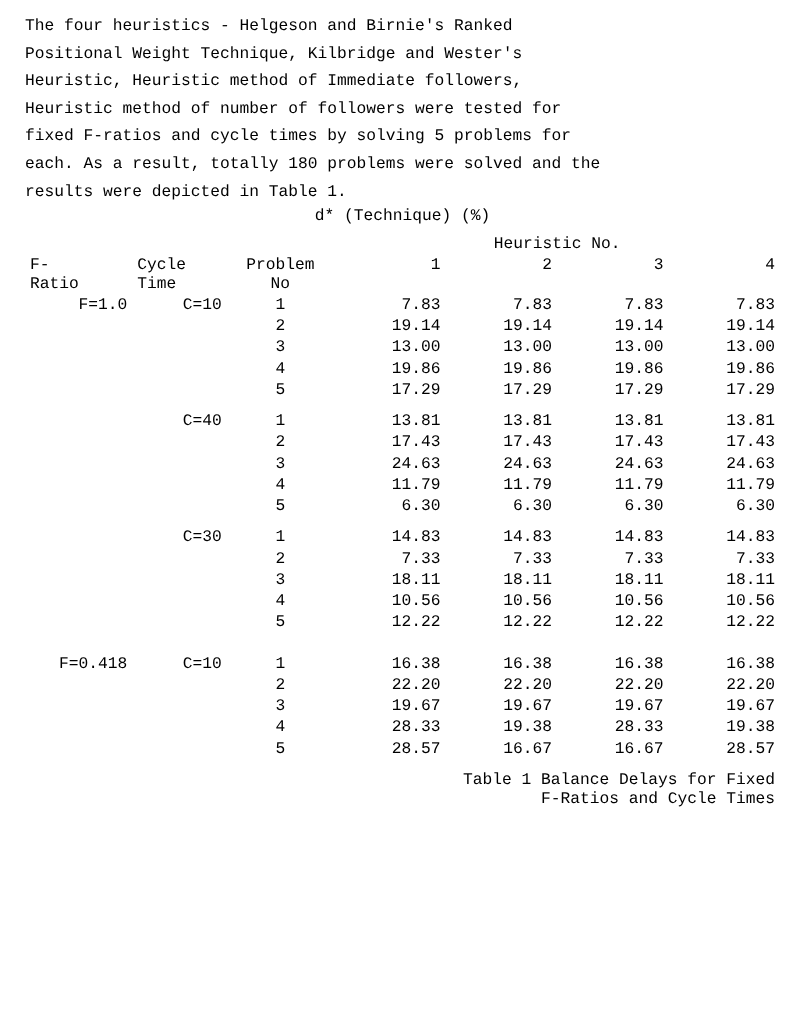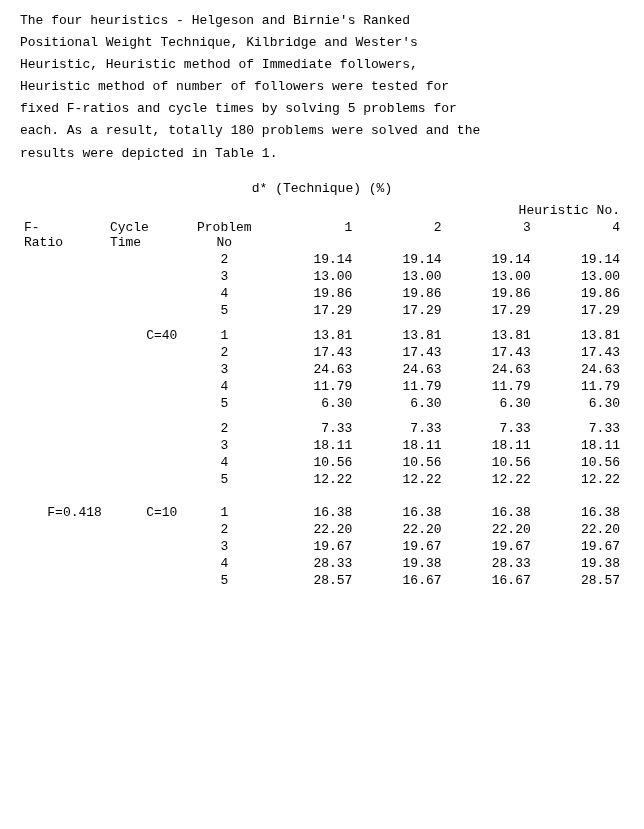--- a/index.html
+++ b/index.html
@@ -7,21 +7,20 @@
       background: #fff;
       font-family: 'Courier New', Courier, monospace;
       font-size: 13px;
       color: #000;
       width: 644px;
       min-height: 829px;
       padding: 10px 20px;
     }
     .intro-text {
       line-height: 1.7;
-      margin-bottom: 16px;
       text-align: justify;
     }
     .table-title {
       text-align: center;
       margin-bottom: 6px;
       font-size: 13px;
     }
     table.main-table {
       border-collapse: collapse;
       width: 100%;
@@ -64,33 +63,42 @@
 
 <div>
   <div class="table-title">d* (Technique) (%)</div>
 
   <table class="main-table">
     <thead>
       <tr class="header-row">
         <th class="col-f"></th>
         <th class="col-c"></th>
         <th class="col-p"></th>
-        <th colspan="4" style="">Heuristic No.</th>
+        <th colspan="4" style="text-align:center;">Heuristic No.</th>
       </tr>
       <tr class="col-header-row">
         <th class="col-f" style="text-align:left;">F-<br>Ratio</th>
         <th class="col-c" style="text-align:left;">Cycle<br>Time</th>
         <th class="col-p" style="text-align:center;">Problem<br>No</th>
         <th class="col-h">1</th>
         <th class="col-h">2</th>
         <th class="col-h">3</th>
         <th class="col-h">4</th>
       </tr>
     </thead>
     <tbody id="table-body">
+    <tr>
+          <td class="col-f f-ratio-label">F=1.0</td>
+          <td class="col-c c-label">C=10</td>
+          <td class="col-p" style="text-align: center;">1</td>
+          <td class="col-h">7.83</td>
+          <td class="col-h">7.83</td>
+          <td class="col-h">7.83</td>
+          <td class="col-h">7.83</td>
+        </tr>
         <tr>
           <td class="col-f f-ratio-label"></td>
           <td class="col-c c-label"></td>
           <td class="col-p" style="text-align: center;">2</td>
           <td class="col-h">19.14</td>
           <td class="col-h">19.14</td>
           <td class="col-h">19.14</td>
           <td class="col-h">19.14</td>
         </tr>
         <tr>
@@ -163,20 +171,29 @@
           <td class="col-f f-ratio-label"></td>
           <td class="col-c c-label"></td>
           <td class="col-p" style="text-align: center;">5</td>
           <td class="col-h">6.30</td>
           <td class="col-h">6.30</td>
           <td class="col-h">6.30</td>
           <td class="col-h">6.30</td>
         </tr>
         <tr class="spacer-row">
           <td colspan="7"></td>
+        </tr>
+        <tr>
+          <td class="col-f f-ratio-label"></td>
+          <td class="col-c c-label">C=30</td>
+          <td class="col-p" style="text-align: center;">1</td>
+          <td class="col-h">14.83</td>
+          <td class="col-h">14.83</td>
+          <td class="col-h">14.83</td>
+          <td class="col-h">14.83</td>
         </tr>
         <tr>
           <td class="col-f f-ratio-label"></td>
           <td class="col-c c-label"></td>
           <td class="col-p" style="text-align: center;">2</td>
           <td class="col-h">7.33</td>
           <td class="col-h">7.33</td>
           <td class="col-h">7.33</td>
           <td class="col-h">7.33</td>
         </tr>
@@ -254,15 +271,19 @@
           <td class="col-c c-label"></td>
           <td class="col-p" style="text-align: center;">5</td>
           <td class="col-h">28.57</td>
           <td class="col-h">16.67</td>
           <td class="col-h">16.67</td>
           <td class="col-h">28.57</td>
         </tr>
         <tr class="spacer-row">
           <td colspan="7"></td>
         </tr>
+        <tr>
+          <td colspan="7" class="caption-row" style="white-space: pre;">Table 1 Balance Delays for Fixed
+        F-Ratios and Cycle Times</td>
+        </tr>
       </tbody>
   </table>
 </div>
 
 </body></html>

